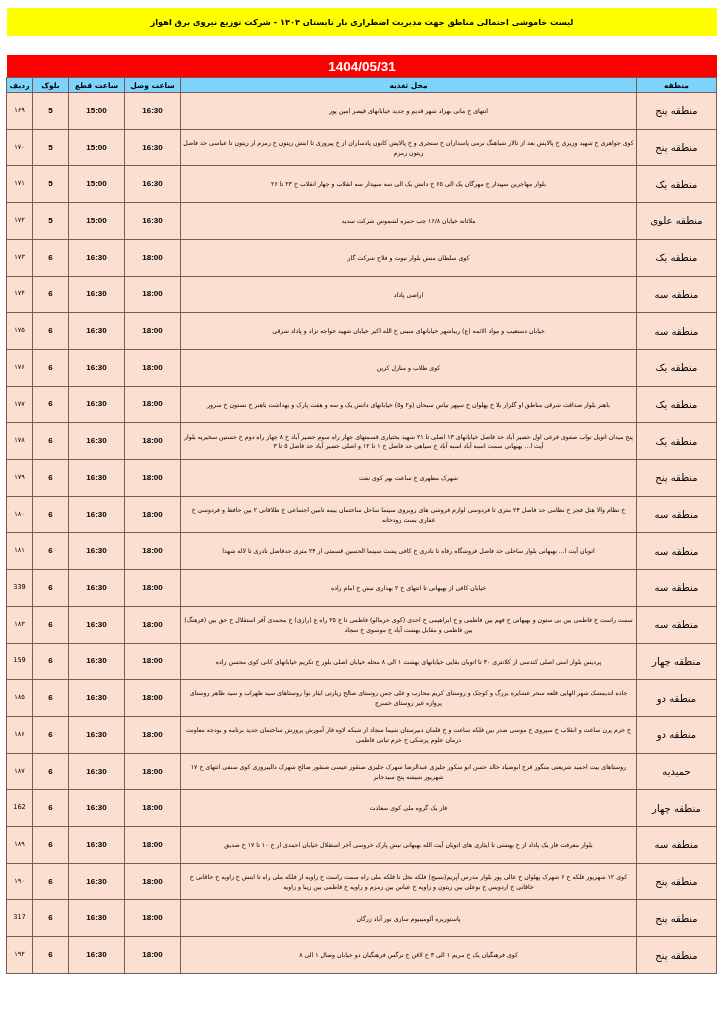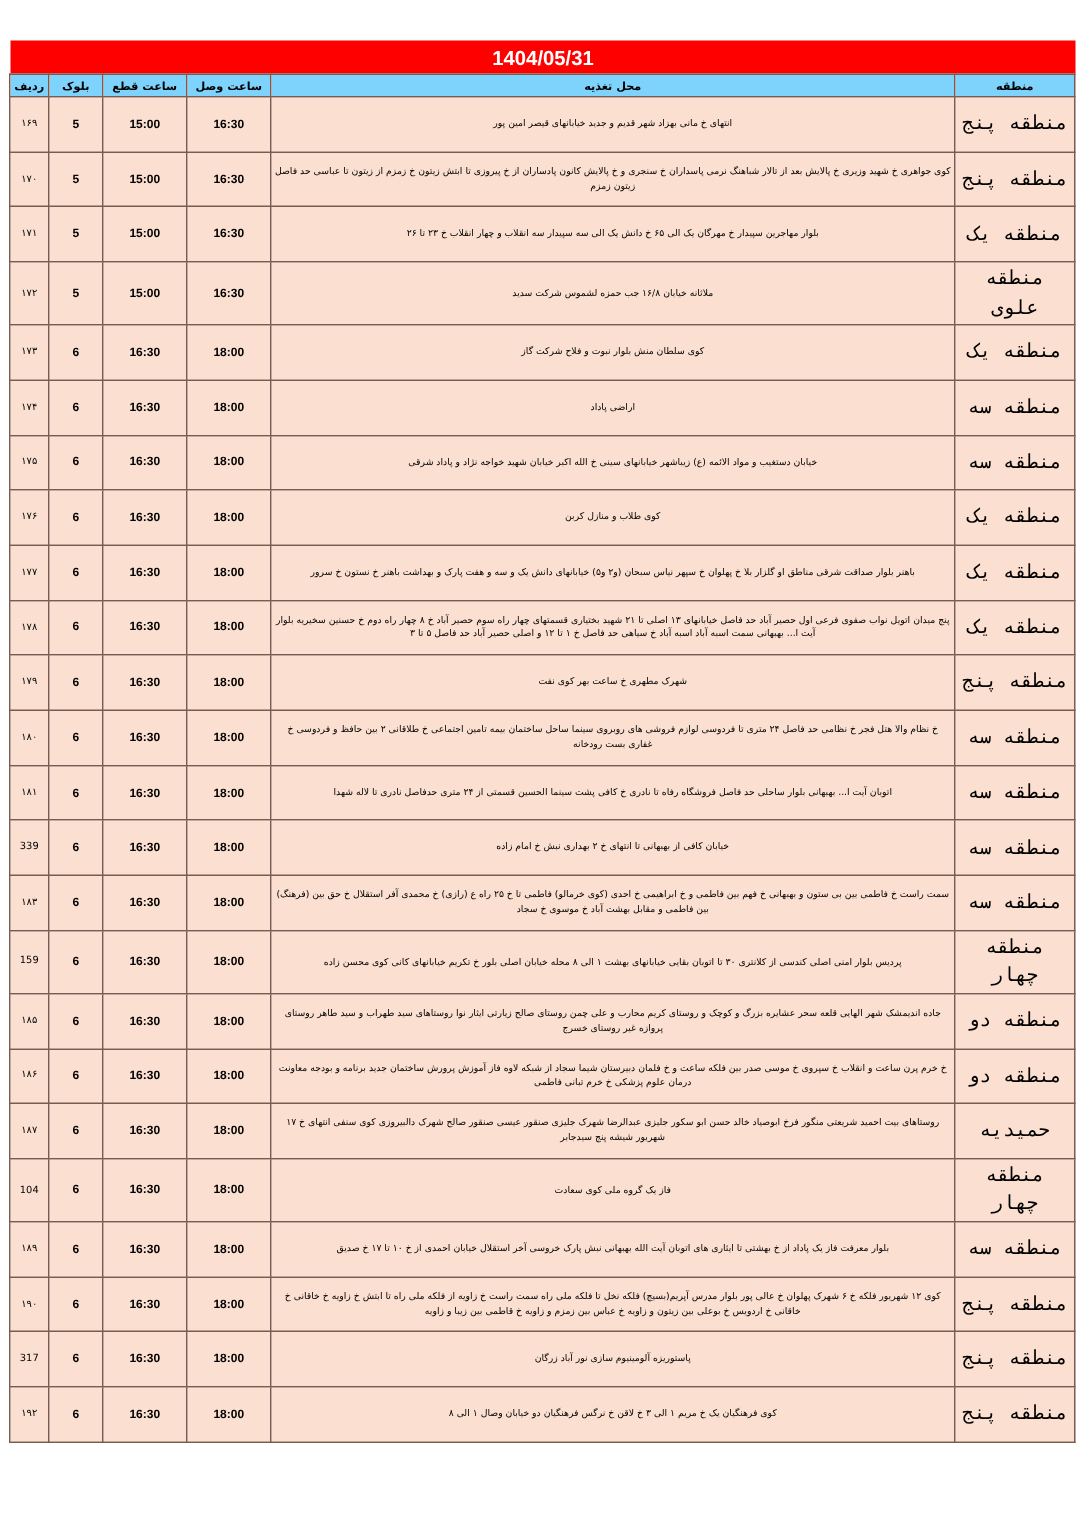--- a/index.html
+++ b/index.html
@@ -73,22 +73,21 @@
     font-size: 7.5px;
     font-weight: bold;
     height: 15px;
   }
   tbody td {
     background: #fbdfd0;
     font-size: 6.4px;
     line-height: 1.5;
   }
   td.cell-zone {
-    font-size: 13px;
-    font-family: Liberation Mono, monospace;
+    font-size: 10px;
   }
   td.cell-feed {
     text-align: center;
     padding: 2px 4px;
     font-size: 6.2px;
     line-height: 1.55;
   }
   td.cell-time, td.cell-block {
     font-family: "Liberation Sans", sans-serif;
     font-weight: bold;
@@ -103,20 +102,23 @@
   col.c-off   { width: 56px; }
   col.c-on    { width: 56px; }
   col.c-feed  { width: 456px; }
   col.c-zone  { width: 80px; }
 </style>
 </head>
 <body>
 
 <div id="sheet">
 
+  <div class="title-bar">
+    <span class="title-text">لیست خاموشی احتمالی مناطق جهت مدیریت اضطراری بار تابستان ۱۴۰۴ - شرکت توزیع نیروی برق اهواز</span>
+  </div>
 
   <div class="date-bar">
     <span class="date-text">1404/05/31</span>
   </div>
 
   <table class="grid">
     <colgroup>
       <col class="c-zone">
         <col class="c-feed">
         <col class="c-on">
@@ -286,21 +288,21 @@
           <td class="cell-time">16:30</td>
           <td class="cell-block">6</td>
           <td class="cell-index">۱۸۷</td>
         </tr>
         <tr style="height: 36.71px;">
           <td class="cell-zone">منطقه چهار</td>
           <td class="cell-feed">فاز یک گروه ملی    کوی سعادت</td>
           <td class="cell-time">18:00</td>
           <td class="cell-time">16:30</td>
           <td class="cell-block">6</td>
-          <td class="cell-index">104</td>
+          <td class="cell-index">162</td>
         </tr>
         <tr style="height: 36.71px;">
           <td class="cell-zone">منطقه سه</td>
           <td class="cell-feed">بلوار معرفت فاز یک پاداد از خ بهشتی تا ایثاری های    اتوبان آیت الله بهبهانی نبش پارک خروسی    آخر استقلال خیابان احمدی از خ ۱۰ تا ۱۷ خ صدیق</td>
           <td class="cell-time">18:00</td>
           <td class="cell-time">16:30</td>
           <td class="cell-block">6</td>
           <td class="cell-index">۱۸۹</td>
         </tr>
         <tr style="height: 36.71px;">

